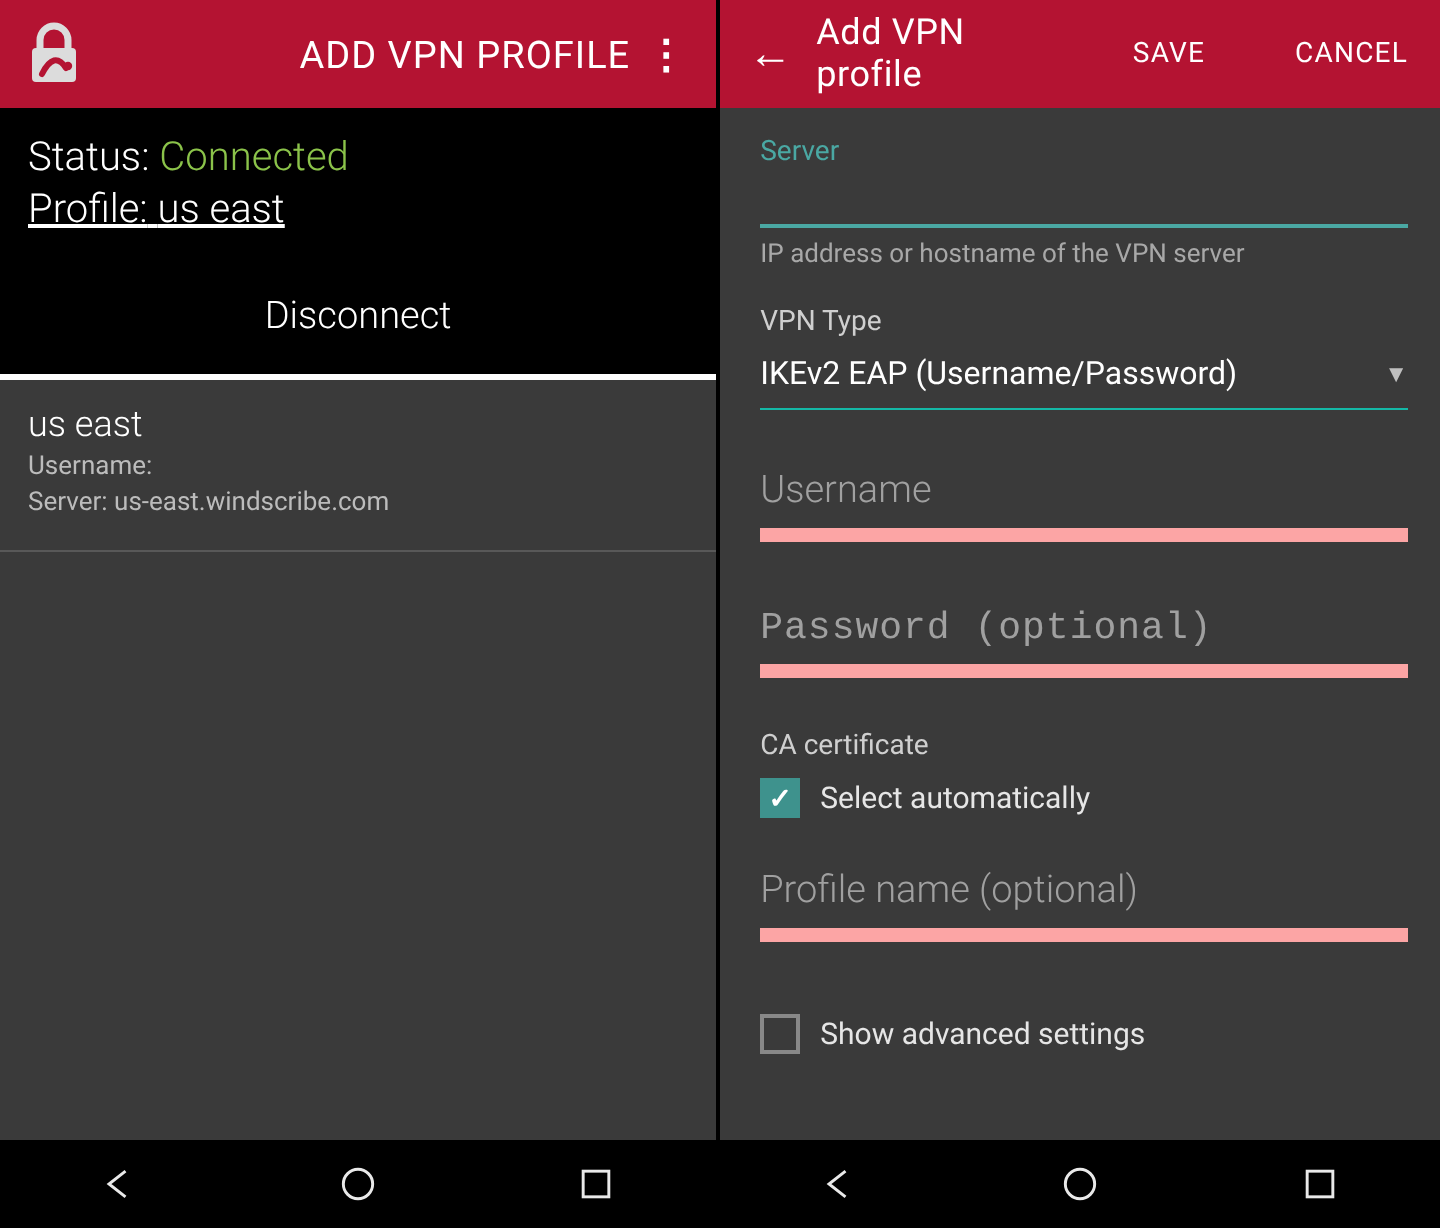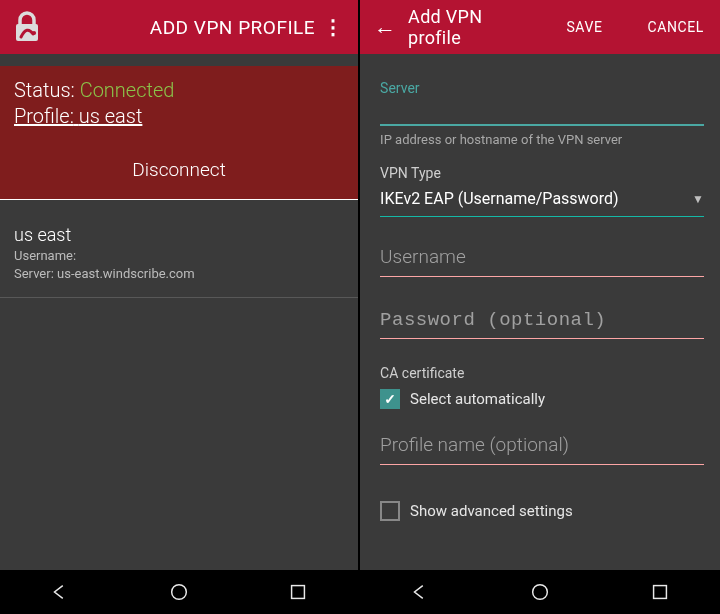--- a/index.html
+++ b/index.html
@@ -11,21 +11,20 @@
     background: #000;
     overflow: hidden;
   }
   .pane {
     width: 404px;
     height: 614px;
     position: relative;
     background: #3a3a3a;
     display: flex;
     flex-direction: column;
-    gap: 12px;
   }
   .pane-left { border-right: 2px solid #000; }
   .appbar {
     height: 54px;
     background: #b41332;
     display: flex;
     align-items: center;
     color: #fff;
     padding: 0 8px;
     flex-shrink: 0;
@@ -37,24 +36,24 @@
   }
   .lock-icon svg { width: 36px; height: 36px; }
   .appbar-title { font-size: 18px; letter-spacing: .3px; }
   .appbar-title-l { font-size: 19px; letter-spacing: .5px; }
   .spacer { flex: 1; }
   .overflow-icon { font-size: 20px; padding: 0 8px; cursor: pointer; font-weight: bold; letter-spacing: -1px;}
   .back-arrow { font-size: 22px; padding: 0 12px 0 6px; cursor: pointer; }
   .action-txt { font-size: 14px; letter-spacing: .6px; padding: 0 8px; cursor: pointer; margin-left: 29px; }
   
   .status-block {
-    background: #7f1d1d;
+    background: #000000;
     padding: 12px 14px 0 14px;
     color: #fff;
-    border-bottom: 1px solid #ffffff;
+    border-bottom: 3px solid #ffffff;
   }
   .status-line { font-size: 20px; font-weight: 300; margin-bottom: 2px; }
   .connected { color: #8bc34a; }
   .profile-line { font-size: 20px; font-weight: 300; margin-bottom: 14px; text-decoration: underline; }
   .disconnect-row {
     text-align: center;
     font-size: 19px;
     color: #fff;
     padding: 16px 0 18px 0;
     cursor: pointer;
@@ -92,21 +91,21 @@
     color: #fff; font-size: 16px;
     border-bottom: 1px solid #14b8a6;
     padding-bottom: 8px; margin-bottom: 24px;
     cursor: pointer;
   }
   .dropdown-caret { color:#bfbfbf; font-size: 12px; }
   .textish {
     width: 100%;
     background: transparent;
     border: none;
-    border-bottom: 1px solid #fca5a5;
+    border-bottom: 7px solid #fca5a5;
     color: #fff;
     font-size: 19px;
     padding: 4px 0 8px 0;
     margin-bottom: 26px;
     outline: none;
     font-family: inherit;
   }
   .textish::placeholder { color: #a0a0a0; font-weight: 300; }
   .mono::placeholder { font-family: "Courier New", monospace; letter-spacing: .5px; }
   .check-row { display: flex; align-items: center; gap: 10px; margin-bottom: 20px; color: #e6e6e6; font-size: 15px;}

